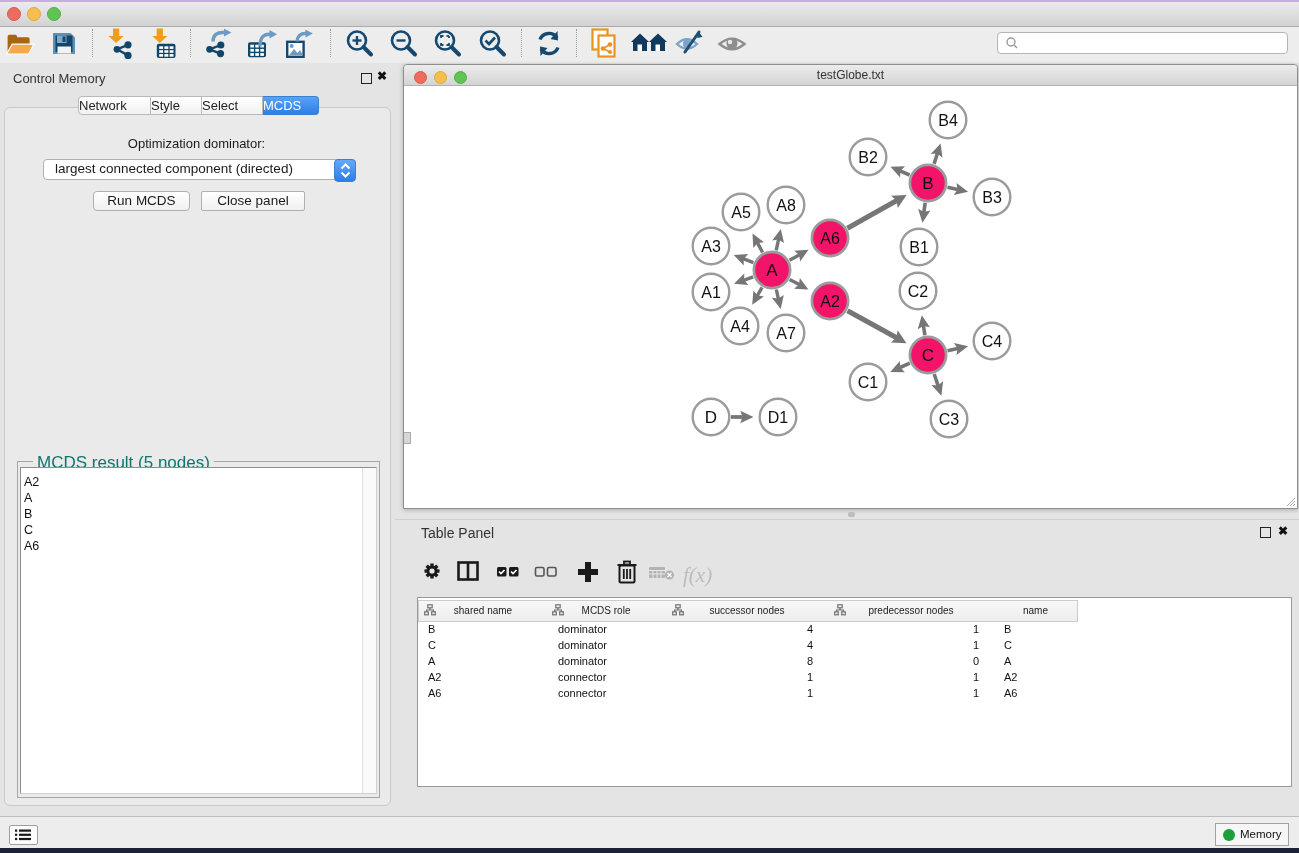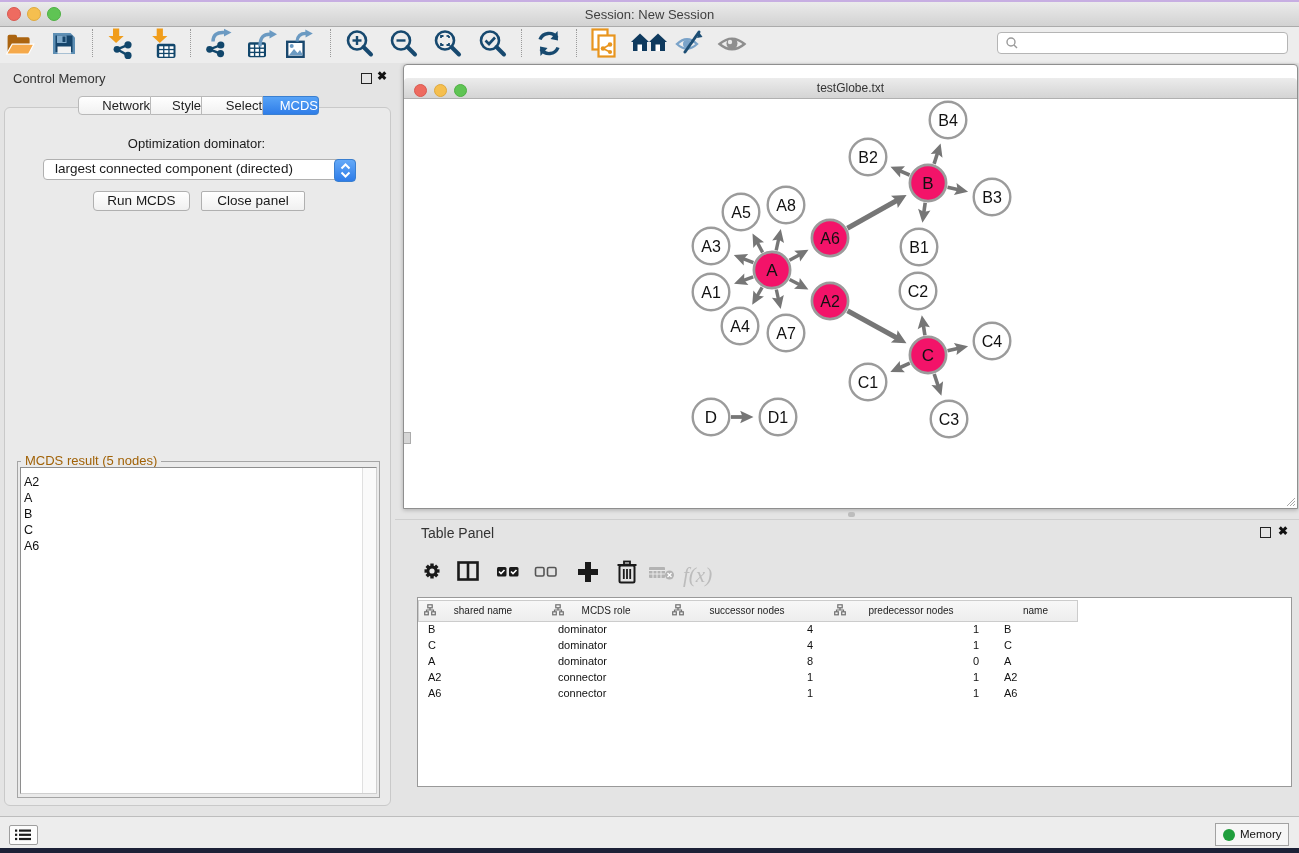--- a/index.html
+++ b/index.html
@@ -8,27 +8,27 @@
 #titlebar{left:0;top:0;width:1299px;height:24px;background:linear-gradient(#ebebeb,#d2d2d2);border-top:2px solid #c7aee2;border-bottom:1px solid #ababab}
 #titlebar .tl{position:absolute;top:4.5px;width:12px;height:12px;border-radius:50%}
 #title-text{position:absolute;top:5px;left:0;width:1299px;text-align:center;font-size:13px;color:#404040}
 #toolbar{left:0;top:27px;width:1299px;height:36px;background:#ededed}
 .sep{position:absolute;top:2px;height:28px;width:0;border-left:1px dotted #9a9a9a}
 .ticon{position:absolute;top:0}
 #searchbox{position:absolute;left:997px;top:5px;width:289px;height:20px;background:#fff;border:1px solid #b5b5b5;border-radius:4px}
 #cpanel-head{left:0;top:63px;width:393px;height:30px;z-index:6}
 #cpanel-head .t{position:absolute;left:13px;top:8px;font-size:13px;color:#333}
 .tabs{position:absolute;display:flex;height:19px;z-index:5}
-.tab{border:1px solid #b9b9b9;border-left:none;background:linear-gradient(#ffffff,#f1f1f1);color:#222;text-align:right;line-height:18px;font-size:13px}
+.tab{border:1px solid #b9b9b9;border-left:none;background:linear-gradient(#ffffff,#f1f1f1);color:#222;text-align:left;line-height:18px;font-size:13px}
 .tab.first{border-left:1px solid #b9b9b9;border-radius:4px 0 0 4px}
 .tab.last{border-radius:0 4px 4px 0}
 .tab.sel{background:linear-gradient(#57a3f7,#2f7de8);color:#fff;border-color:#3a7fd0}
 #cpanel-body{left:4px;top:107px;width:385px;height:697px;background:#eaeaea;border:1px solid #c9c9c9;border-radius:6px}
 #netwin{left:403px;top:64px;width:893px;height:443px;background:#fff;border:1px solid #8f8f8f;border-radius:4px 4px 0 0;box-shadow:0 1px 4px rgba(0,0,0,.25)}
-#netwin-title{position:absolute;left:0;top:13px;width:100%;height:20px;background:linear-gradient(#ececec,#d4d4d4);border-bottom:1px solid #b0b0b0;border-radius:4px 4px 0 0}
+#netwin-title{position:absolute;left:0;top:0;width:100%;height:20px;background:linear-gradient(#ececec,#d4d4d4);border-bottom:1px solid #b0b0b0;border-radius:4px 4px 0 0}
 #netwin-title .tl{position:absolute;top:5.5px;width:11px;height:11px;border-radius:50%}
 #netwin-title .t{position:absolute;left:0;top:3px;width:100%;text-align:center;font-size:12px;color:#333}
 #tablepanel{left:395px;top:519px;width:904px;height:297px}
 #tp-head .t{position:absolute;left:26px;top:6px;font-size:14px;color:#333}
 #tparea{position:absolute;left:22px;top:78px;width:873px;height:188px;background:#fff;border:1px solid #999}
 .th{position:absolute;top:2px;height:20px;background:linear-gradient(#f7f7f7,#ededed);border:1px solid #ccc;border-left:none;font-size:10px;color:#222;text-align:center;line-height:20px}
 .td{position:absolute;font-size:11px;color:#111;height:16px;line-height:16px}
 .btabs{position:absolute;display:flex;height:19px}
 .btabs .tab{font-size:12.5px}
 #statusbar{left:0;top:816px;width:1299px;height:32px;background:#ededed;border-top:1px solid #bdbdbd}
@@ -38,21 +38,20 @@
 
 .hic{position:absolute;top:6px}
 .td.num{text-align:right}
 </style>
 </head>
 <body>
 <div class="abs" id="titlebar">
  <div class="tl" style="left:7px;background:#ee6b60;border:0.5px solid #d95950"></div>
  <div class="tl" style="left:27px;background:#f5bf4f;border:0.5px solid #dfa93c"></div>
  <div class="tl" style="left:47px;background:#5fc454;border:0.5px solid #4eb043"></div>
- <div id="title-text">Session: New Session</div>
 </div>
 <div class="abs" id="toolbar">
 <div class="sep" style="left:92px"></div>
 <div class="sep" style="left:190px"></div>
 <div class="sep" style="left:330px"></div>
 <div class="sep" style="left:521px"></div>
 <div class="sep" style="left:576px"></div>
 <svg class="ticon" style="left:2px" width="34" height="32" viewBox="0 0 34 32">
  <path fill="#ab6410" d="M5.6 26 V9.6 q0-1.8 1.8-1.8 h5.9 q1.7 0 1.7 1.6 v0.9 h11 q1.6 0 1.6 1.6 V26 z"></path>
  <polygon fill="#f5a94b" stroke="#ffffff" stroke-width="1.2" points="10.2,17.2 31.8,17.2 26.6,27 4.6,27"></polygon>
@@ -211,21 +210,21 @@
  <div style="position:absolute;right:-1px;top:-1px;width:20px;height:21px;background:linear-gradient(#64a9f8,#2e7ce8);border-radius:4px;border:1px solid #3a7fd0">
   <svg width="21" height="21" viewBox="0 0 21 21" style="position:absolute;left:0;top:0">
    <path d="M6.5 8.5 L10.5 4.5 L14.5 8.5" fill="none" stroke="#fff" stroke-width="2"></path>
    <path d="M6.5 12.5 L10.5 16.5 L14.5 12.5" fill="none" stroke="#fff" stroke-width="2"></path>
   </svg>
  </div>
 </div>
 <div class="abs" style="left:93px;top:191px;width:95px;height:18px;background:linear-gradient(#ffffff,#f0f0f0);border:1px solid #b0b0b0;border-radius:4px;text-align:center;line-height:18px;font-size:13.5px;color:#1a1a1a">Run MCDS</div>
 <div class="abs" style="left:201px;top:191px;width:102px;height:18px;background:linear-gradient(#ffffff,#f0f0f0);border:1px solid #b0b0b0;border-radius:2px;text-align:center;line-height:18px;font-size:13.5px;color:#1a1a1a">Close panel</div>
 <div class="abs" style="left:17px;top:461px;width:361px;height:335px;border:1px solid #a5a5a5">
- <div style="position:absolute;left:3px;top:-9px;background:#eaeaea;padding:0 4px;font-size:13px;color:#a16207;white-space:nowrap">MCDS result (5 nodes)</div>
+ <div style="position:absolute;left:15px;top:-9px;background:#eaeaea;padding:0 4px;font-size:17px;color:#0f766e;white-space:nowrap">MCDS result (5 nodes)</div>
  <div style="position:absolute;left:2px;top:5px;width:355px;height:325px;background:#fff;border-top:1px solid #8e8e8e;border-left:1px solid #8e8e8e;border-right:1px solid #cfcfcf;border-bottom:1px solid #cfcfcf">
   <div style="position:absolute;right:0;top:0;width:13px;height:100%;background:#fafafa;border-left:1px solid #e0e0e0"></div>
   <div style="position:absolute;left:3px;top:6px;font-size:12.5px;color:#111;line-height:16px">A2<br>A<br>B<br>C<br>A6</div>
  </div>
 </div>
 <div class="abs" id="netwin">
  <div id="netwin-title">
   <div class="tl" style="left:10px;background:#ee6b60;border:0.5px solid #d95950"></div>
   <div class="tl" style="left:30px;background:#f5bf4f;border:0.5px solid #dfa93c"></div>
   <div class="tl" style="left:50px;background:#5fc454;border:0.5px solid #4eb043"></div>

